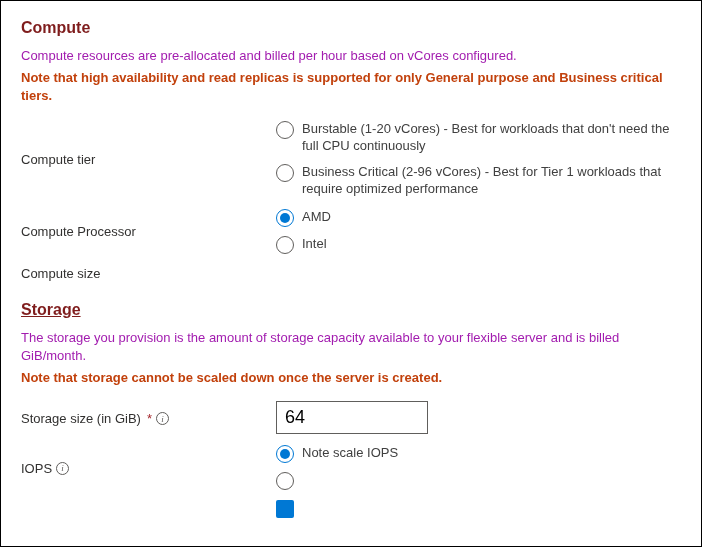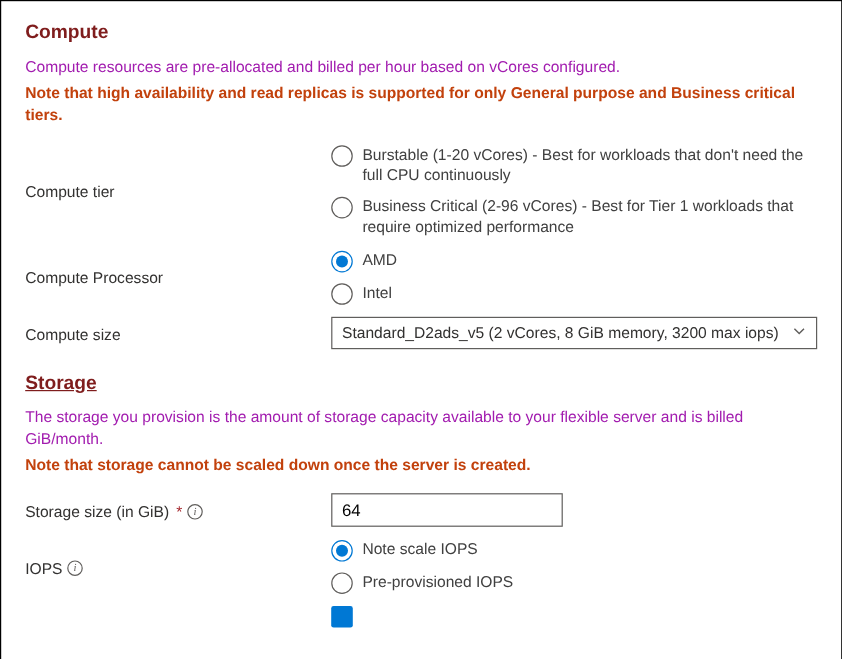--- a/index.html
+++ b/index.html
@@ -87,24 +87,24 @@
       border: 1px solid #605e5c;
       padding: 5px 8px;
       font-size: 13px;
       display: flex;
       justify-content: space-between;
       align-items: center;
       background: #fff;
       cursor: pointer;
     }
     .text-input {
-      width: 193px;
+      width: 152px;
       border: 1px solid #605e5c;
       padding: 5px 8px;
-      font-size: 14px;
+      font-size: 18px;
       font-family: inherit;
     }
     .checkbox {
       width: 18px;
       height: 18px;
       background: #0078d4;
       display: flex;
       align-items: center;
       justify-content: center;
       cursor: pointer;
@@ -160,30 +160,20 @@
     </div>
     <div class="radio-option">
       <span class="radio-circle"></span>
       <span class="radio-label">Intel</span>
     </div>
   </div>
 </div>
 
 <div class="row">
   <div class="label-col">Compute size</div>
-  <div class="control-col">
-    <div class="select-box">
-      <span>Standard_D2ads_v5 (2 vCores, 8 GiB memory, 3200 max iops)</span>
-      <span class="chevron">
-        <svg width="12" height="12" viewBox="0 0 12 12">
-            <path d="M2 4 L6 8 L10 4" stroke="#605e5c" fill="none" stroke-width="1.2"></path>
-          </svg>
-      </span>
-    </div>
-  </div>
 </div>
 
 <h2 class="section-gap">Storage</h2>
 <p class="desc">The storage you provision is the amount of storage capacity available to your flexible server and is billed GiB/month.</p>
 <p class="note">Note that storage cannot be scaled down once the server is created.</p>
 
 <div class="row">
   <div class="label-col">
     <span>Storage size (in GiB)</span>
     <span class="req-star">*</span>
@@ -201,21 +191,20 @@
   </div>
   <div class="control-col">
     <div class="radio-option">
       <span class="radio-circle selected">
           <span class="radio-dot"></span>
         </span>
       <span class="radio-label">Note scale IOPS</span>
     </div>
     <div class="radio-option">
       <span class="radio-circle"></span>
-      <span class="radio-label">Pre-provisioned IOPS</span>
     </div>
   </div>
 </div>
 
 <div class="row">
   <div class="label-col">
     
     
   </div>
   <div class="control-col">

